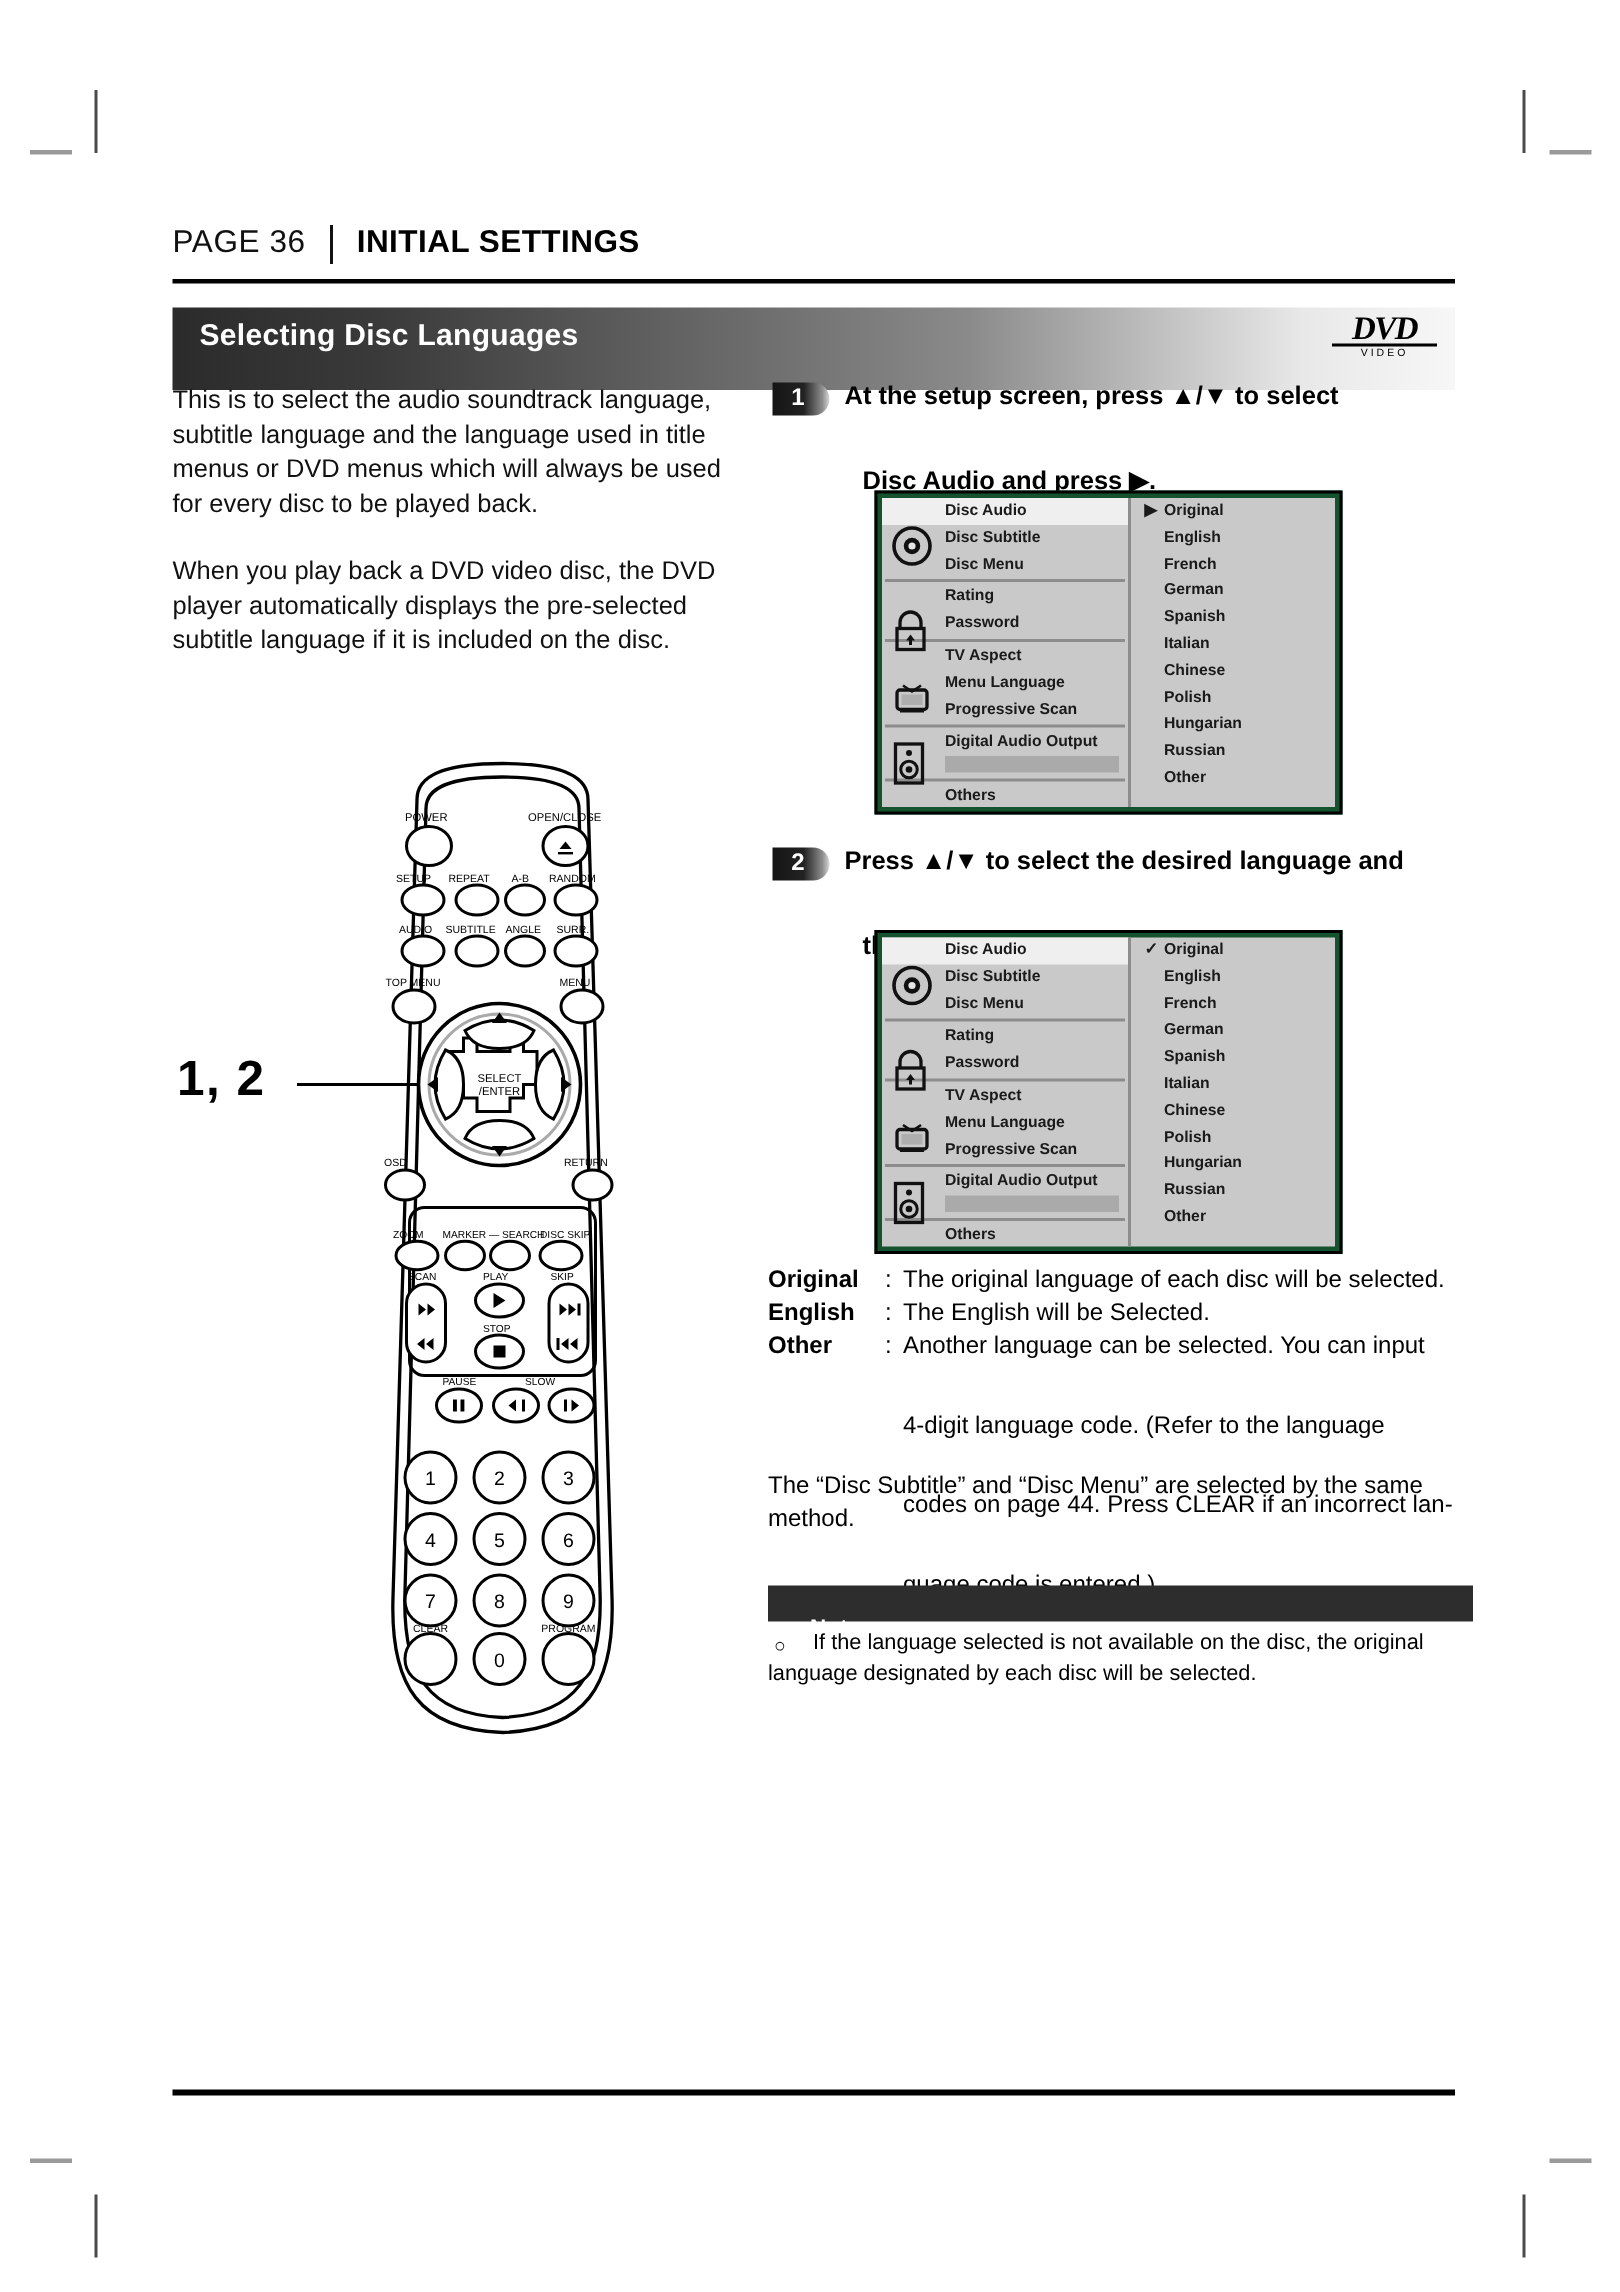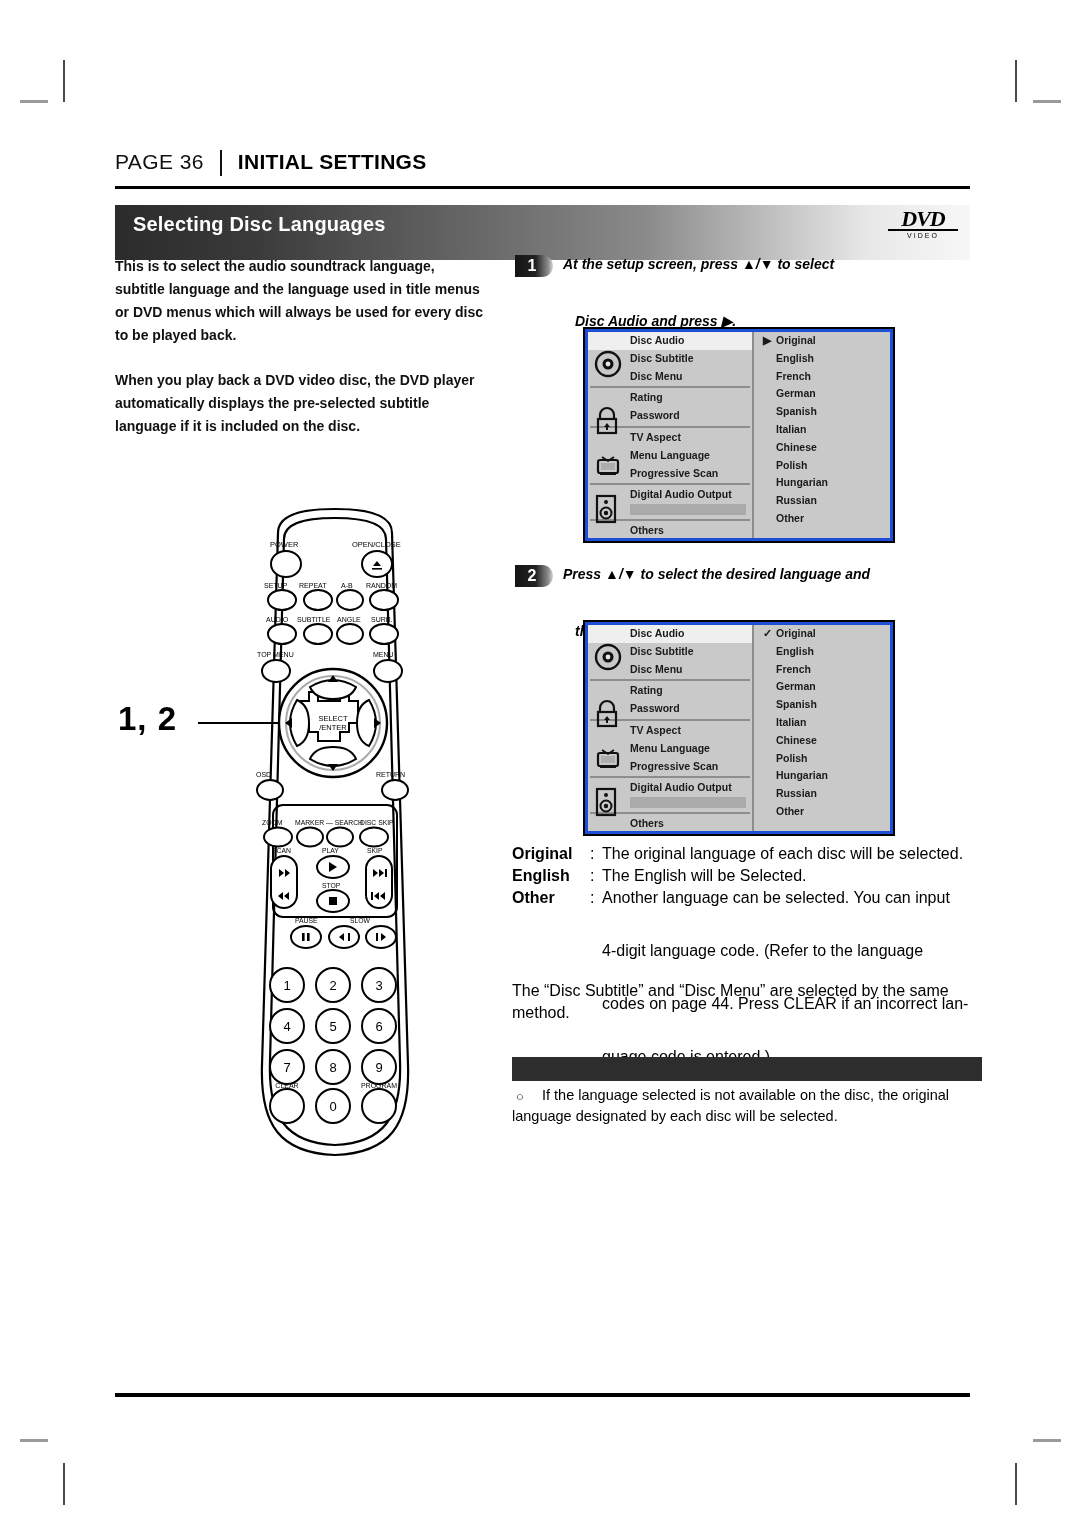--- a/index.html
+++ b/index.html
@@ -58,46 +58,46 @@
     text-align:center; color:#000; letter-spacing:-1px;
   }
   #dvd-logo .dvd-sub {
     font-size:7px; letter-spacing:2px; text-align:center; color:#000;
     border-top:2px solid #000; margin-top:0px; padding-top:1px;
   }
 
   
   #intro {
     position:absolute; left:115px; top:255px; width:370px;
-    font-size: 14px; line-height: 23px; color:#111;font-weight:bold;
+    font-size: 17px; line-height: 23px; color:#111;
   }
   #intro p { margin: 0 0 22px 0; }
 
   
   .step { position:absolute; width: 470px; }
   .step-row { display:flex; align-items:flex-start; }
   .step-badge {
     flex: 0 0 auto;
     width: 34px; height: 22px; margin-right: 10px; margin-top: 3px;
     background: linear-gradient(to right,#151515 0%, #222 55%, #8f8f8f 88%, #d8d8d8 100%);
     border-radius: 0 11px 11px 0;
     color:#fff; font-weight:bold; font-size:16px;
     display:flex; align-items:center; justify-content:center;
     padding-right:4px;
   }
-  .step-text { font-size:14px; font-weight:bold; line-height:24px;font-style:italic; }
+  .step-text { font-size:17px; font-weight:bold; line-height:24px; }
   .step-text .l2 { display:block; padding-left: 12px; margin-top: 33px; }
 
   #step1 { left: 515px; top: 252px; }
   #step2 { left: 515px; top: 562px; }
 
   
   .setup-screen {
     position:absolute; width: 312px; height: 216px;
-    border: 2px solid #000; background:#1d4ed8;
+    border: 2px solid #000; background:#14532d;
     box-sizing: border-box;
     padding: 3px;
   }
   #screen1 { left: 583px; top: 327px; }
   #screen2 { left: 583px; top: 620px; }
   .scr-inner { position:relative; width:100%; height:100%; background:#c9c9c9; display:flex; }
   .scr-left { position:relative; width: 164px; height:100%; }
   .scr-divider { width:2px; background:#8d8d8d; height:100%; }
   .scr-right { position:relative; flex:1; height:100%; padding-left: 8px; }
 

